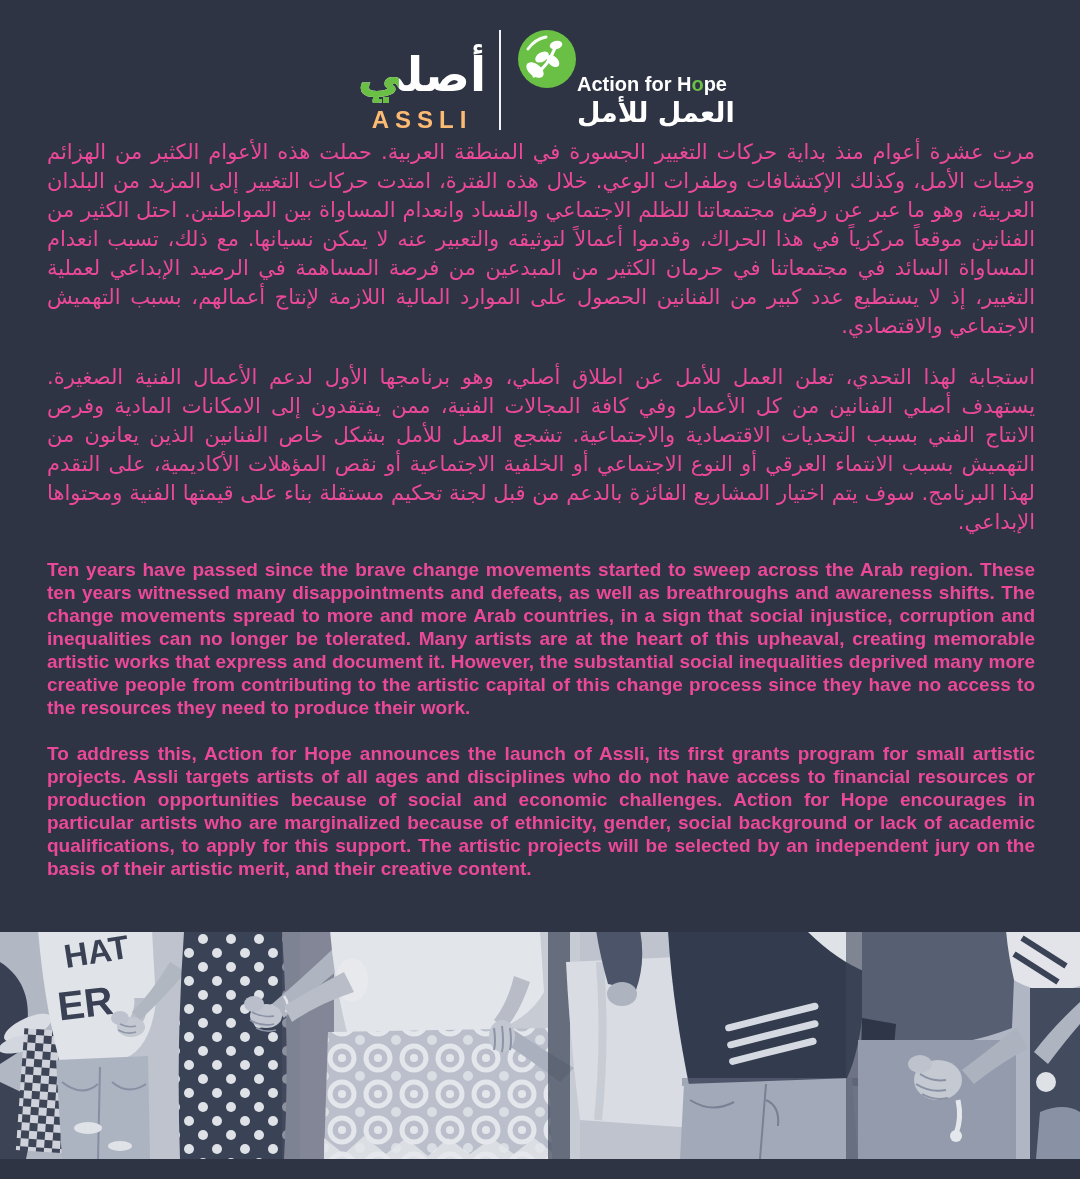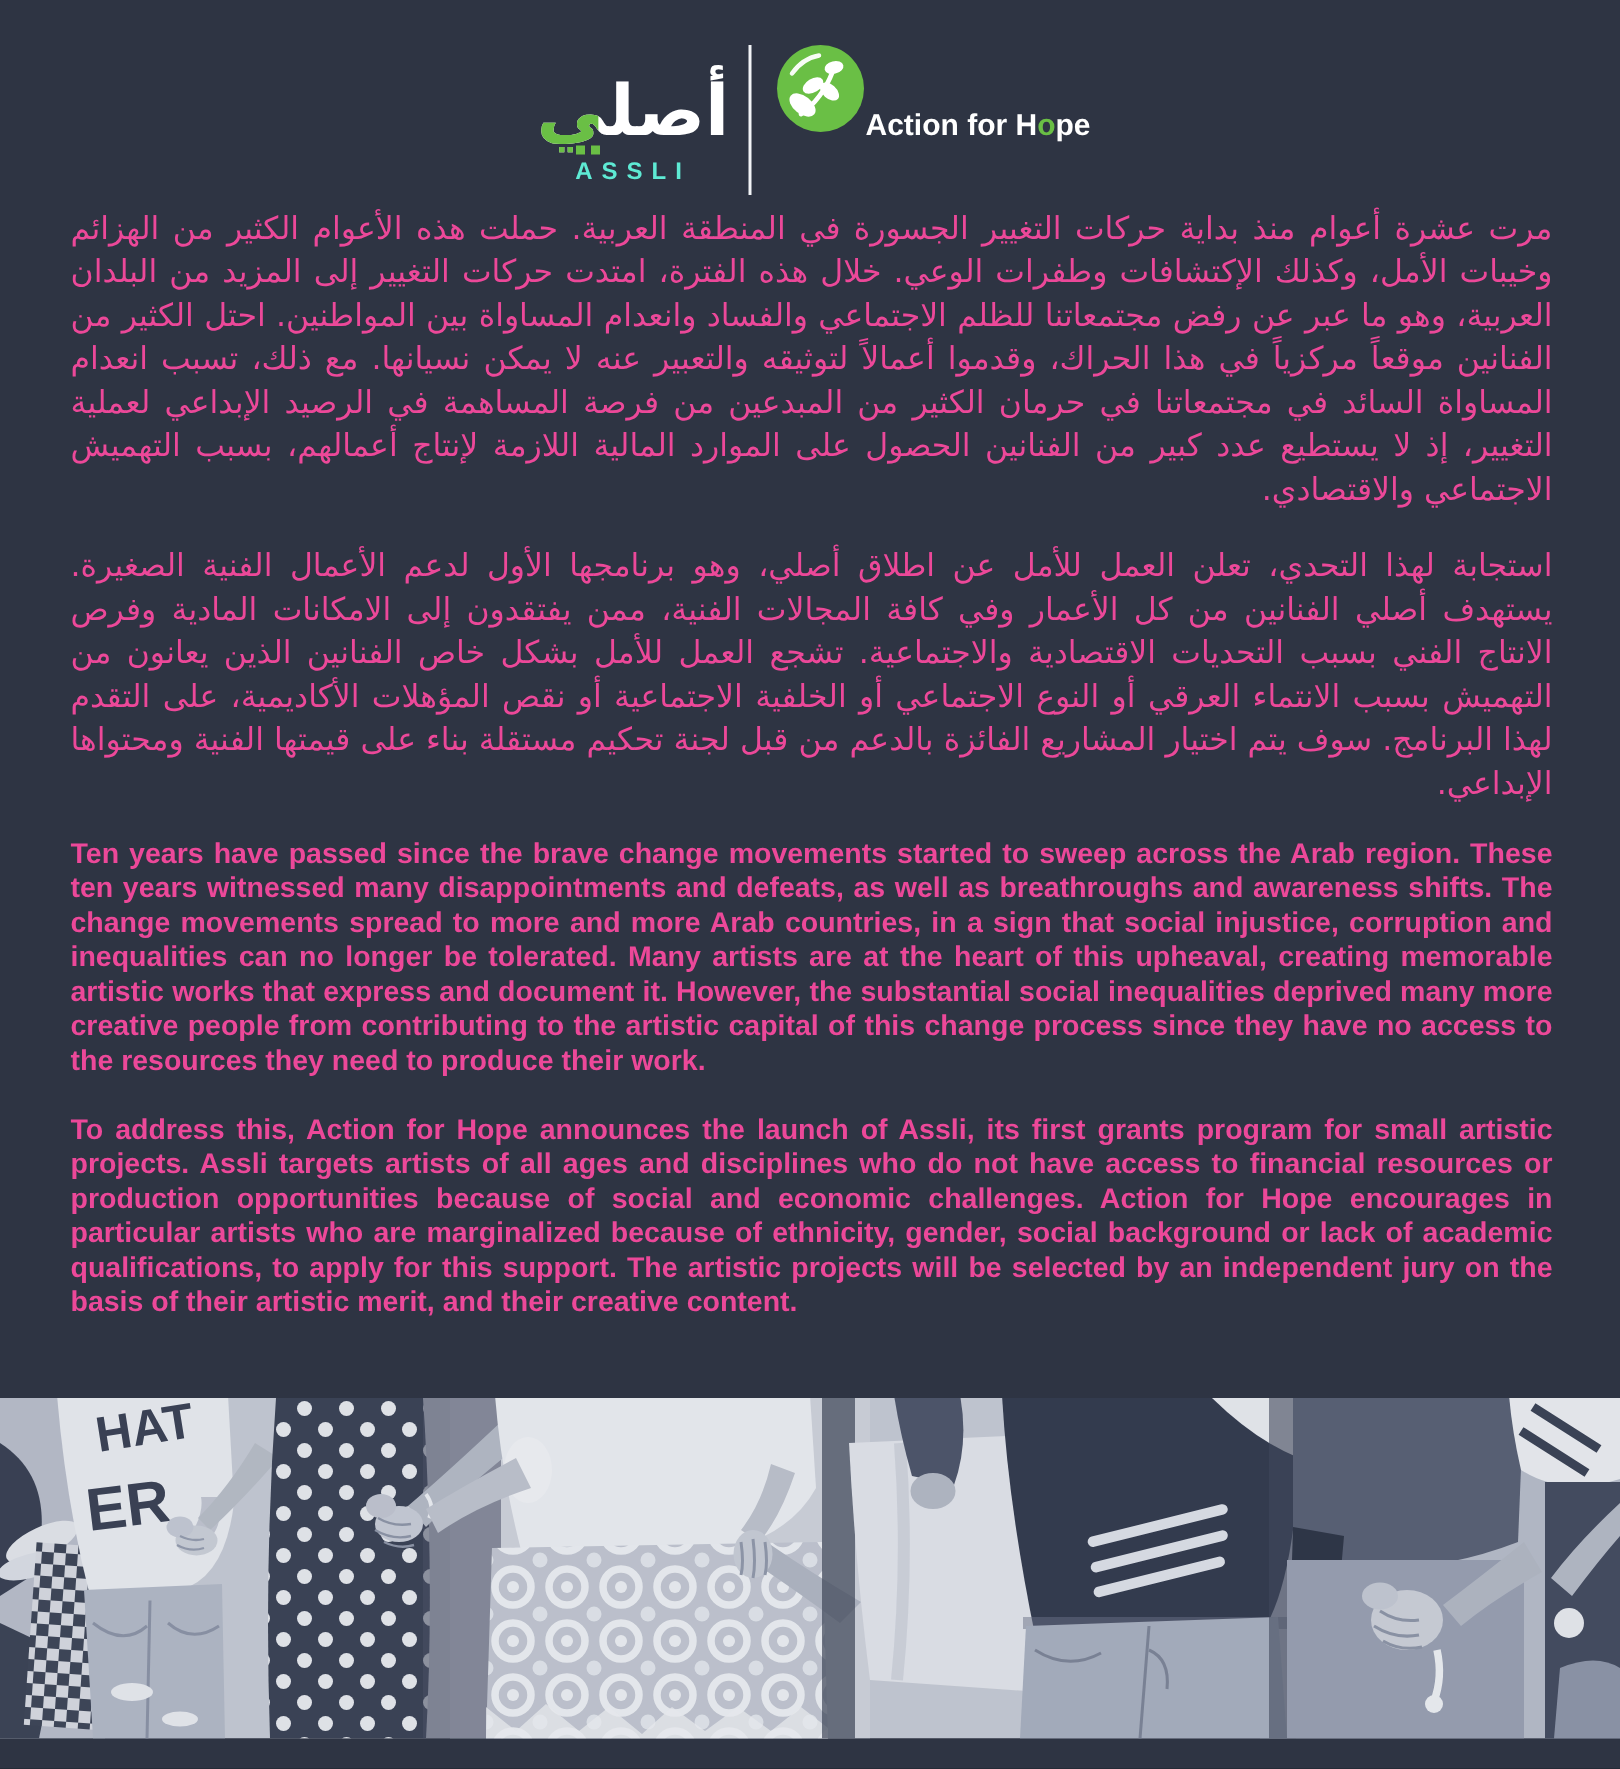--- a/index.html
+++ b/index.html
@@ -18,21 +18,21 @@
     color:#ffffff; white-space:nowrap;
   }
   .assli-arabic.green-part {
     position:absolute; left:0; top:0; color:#6abf45;
     clip-path: inset(0 68% 0 0);
   }
   .assli-latin-row { position:relative; display:inline-block; margin-top:4px; }
   .assli-dots { position:absolute; left:1px; top:-9px; display:flex; gap:4px; }
   .assli-dots i { display:block; width:6px; height:6px; background:#6abf45; }
   .assli-latin {
-    font-weight:700; font-size:16px; letter-spacing:6px; color:#5eead4; white-space:nowrap;
+    font-weight:700; font-size:24px; letter-spacing:6px; color:#fdba74; white-space:nowrap;
   }
 
   .logo-divider { position:absolute; left:499px; top:30px; width:2px; height:100px; background:#f2f4f7; }
 
   .afh-logo { position:absolute; left:517px; top:29px; }
   .afh-mark { position:absolute; left:0; top:0; width:60px; height:60px; }
   .afh-text { position:absolute; left:60px; top:44px; width:166px; text-align:left; }
   .afh-en { font-weight:700; font-size:20px; color:#ffffff; white-space:nowrap; }
   .afh-en .o-green { color:#6abf45; }
   .afh-ar {
@@ -87,20 +87,21 @@
         <path d="M17,47 Q31,37 38,19" stroke="#ffffff" stroke-width="3.2" fill="none" stroke-linecap="round"></path>
         <ellipse cx="18" cy="41" rx="10" ry="6" fill="#ffffff" transform="rotate(38 18 41)"></ellipse>
         <ellipse cx="25" cy="28" rx="7.5" ry="4.6" fill="#ffffff" transform="rotate(-32 25 28)"></ellipse>
         <ellipse cx="36" cy="32" rx="7.5" ry="4.6" fill="#ffffff" transform="rotate(42 36 32)"></ellipse>
         <ellipse cx="39" cy="16" rx="6.4" ry="4.2" fill="#ffffff" transform="rotate(-14 39 16)"></ellipse>
         <path d="M11,20 Q18,10 29,8" stroke="#ffffff" stroke-width="3" fill="none" stroke-linecap="round" opacity="0.95"></path>
       </svg>
     </div>
     <div class="afh-text">
       <div class="afh-en"><span>Action for H</span><span class="o-green">o</span><span>pe</span></div>
+      <div class="afh-ar">العمل للأمل</div>
     </div>
   </div>
 
   <div class="content">
     <p class="ar" lang="ar" dir="rtl">مرت عشرة أعوام منذ بداية حركات التغيير الجسورة في المنطقة العربية. حملت هذه الأعوام الكثير من الهزائم وخيبات الأمل، وكذلك الإكتشافات وطفرات الوعي. خلال هذه الفترة، امتدت حركات التغيير إلى المزيد من البلدان العربية، وهو ما عبر عن رفض مجتمعاتنا للظلم الاجتماعي والفساد وانعدام المساواة بين المواطنين. احتل الكثير من الفنانين موقعاً مركزياً في هذا الحراك، وقدموا أعمالاً لتوثيقه والتعبير عنه لا يمكن نسيانها. مع ذلك، تسبب انعدام المساواة السائد في مجتمعاتنا في حرمان الكثير من المبدعين من فرصة المساهمة في الرصيد الإبداعي لعملية التغيير، إذ لا يستطيع عدد كبير من الفنانين الحصول على الموارد المالية اللازمة لإنتاج أعمالهم، بسبب التهميش الاجتماعي والاقتصادي.</p>
     <p class="ar" lang="ar" dir="rtl">استجابة لهذا التحدي، تعلن العمل للأمل عن اطلاق أصلي، وهو برنامجها الأول لدعم الأعمال الفنية الصغيرة. يستهدف أصلي الفنانين من كل الأعمار وفي كافة المجالات الفنية، ممن يفتقدون إلى الامكانات المادية وفرص الانتاج الفني بسبب التحديات الاقتصادية والاجتماعية. تشجع العمل للأمل بشكل خاص الفنانين الذين يعانون من التهميش بسبب الانتماء العرقي أو النوع الاجتماعي أو الخلفية الاجتماعية أو نقص المؤهلات الأكاديمية، على التقدم لهذا البرنامج. سوف يتم اختيار المشاريع الفائزة بالدعم من قبل لجنة تحكيم مستقلة بناء على قيمتها الفنية ومحتواها الإبداعي.</p>
     <p class="en" lang="en">Ten years have passed since the brave change movements started to sweep across the Arab region. These ten years witnessed many disappointments and defeats, as well as breathroughs and awareness shifts. The change movements spread to more and more Arab countries, in a sign that social injustice, corruption and inequalities can no longer be tolerated. Many artists are at the heart of this upheaval, creating memorable artistic works that express and document it. However, the substantial social inequalities deprived many more creative people from contributing to the artistic capital of this change process since they have no access to the resources they need to produce their work.</p>
     <p class="en" lang="en">To address this, Action for Hope announces the launch of Assli, its first grants program for small artistic projects. Assli targets artists of all ages and disciplines who do not have access to financial resources or production opportunities because of social and economic challenges. Action for Hope encourages in particular artists who are marginalized because of ethnicity, gender, social background or lack of academic qualifications, to apply for this support. The artistic projects will be selected by an independent jury on the basis of their artistic merit, and their creative content.</p>
   </div>
 

